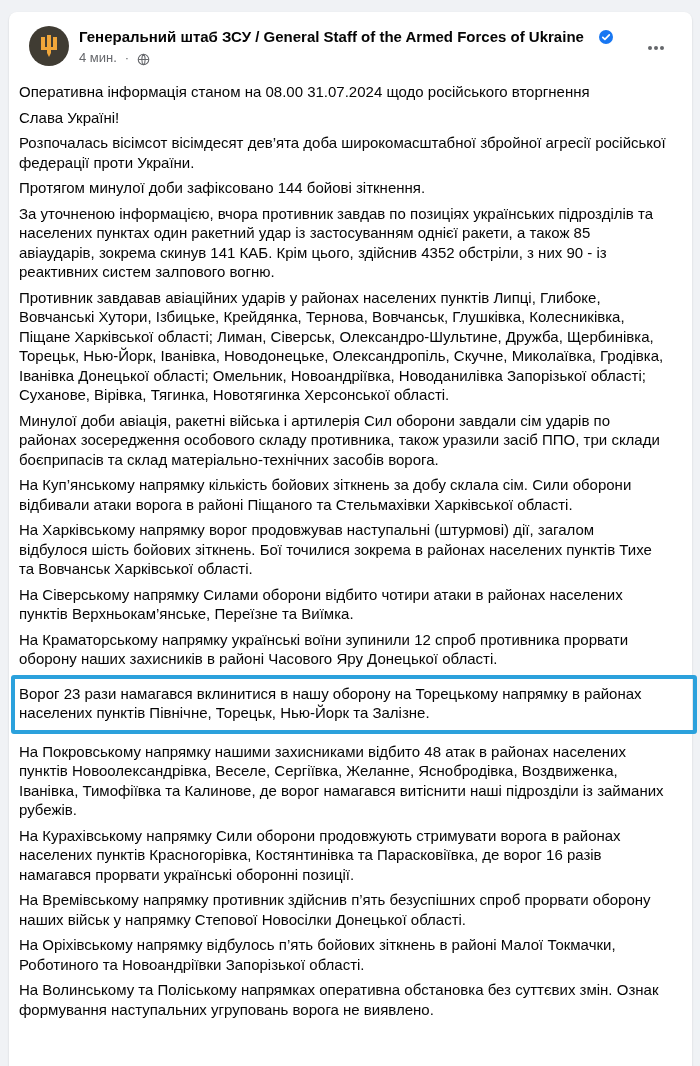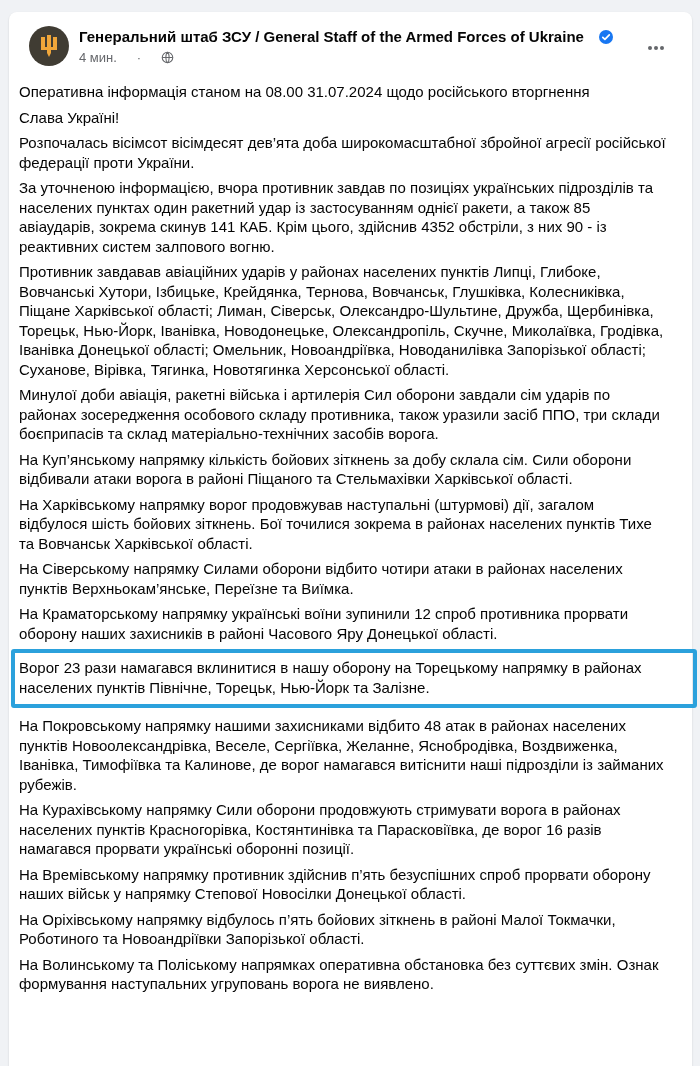--- a/index.html
+++ b/index.html
@@ -37,21 +37,21 @@
     cursor:pointer;overflow:hidden;
   }
   .header-text{margin-left:10px;flex:1;min-width:0;padding-top:1px;}
   .name-row{
     display:flex;align-items:center;gap:15px;
     font-size:15px;font-weight:700;line-height:19px;color:var(--text);
   }
   .page-name{cursor:pointer;white-space:nowrap;overflow:hidden;text-overflow:ellipsis;}
   .verified{display:inline-flex;flex:0 0 auto;align-items:center;}
   .meta-row{
-    display:flex;align-items:flex-start;gap:20px;margin-top:4px;
+    display:flex;align-items:flex-end;gap:8px;margin-top:4px;
     font-size:13px;color:var(--secondary);line-height:16px;
   }
   .timestamp{cursor:pointer;}
   .globe{display:inline-flex;align-items:center;margin-top:1px;}
   .menu-btn{
     margin-left:auto;margin-right:4px;margin-top:4px;
     background:none;border:none;padding:8px;border-radius:50%;cursor:pointer;
     display:flex;align-items:center;justify-content:center;
   }
   .post-body{
@@ -105,20 +105,21 @@
           <circle cx="10" cy="10" r="2"></circle>
           <circle cx="16" cy="10" r="2"></circle>
       </svg>
     </button>
   </header>
 
   <div class="post-body" id="post-body">
       <p class="post-paragraph">Оперативна інформація станом на 08.00 31.07.2024 щодо російського вторгнення</p>
       <p class="post-paragraph">Слава Україні!</p>
       <p class="post-paragraph">Розпочалась вісімсот вісімдесят дев’ята доба широкомасштабної збройної агресії російської федерації проти України.</p>
+      <p class="post-paragraph">Протягом минулої доби зафіксовано 144 бойові зіткнення.</p>
       <p class="post-paragraph">За уточненою інформацією, вчора противник завдав по позиціях українських підрозділів та населених пунктах один ракетний удар із застосуванням однієї ракети, а також 85 авіаударів, зокрема скинув 141 КАБ. Крім цього, здійснив 4352 обстріли, з них 90 - із реактивних систем залпового вогню.</p>
       <p class="post-paragraph">Противник завдавав авіаційних ударів у районах населених пунктів Липці, Глибоке, Вовчанські Хутори, Ізбицьке, Крейдянка, Тернова, Вовчанськ, Глушківка, Колесниківка, Піщане Харківської області; Лиман, Сіверськ, Олександро-Шультине, Дружба, Щербинівка, Торецьк, Нью-Йорк, Іванівка, Новодонецьке, Олександропіль, Скучне, Миколаївка, Гродівка, Іванівка Донецької області; Омельник, Новоандріївка, Новоданилівка Запорізької області; Суханове, Вірівка, Тягинка, Новотягинка Херсонської області.</p>
       <p class="post-paragraph">Минулої доби авіація, ракетні війська і артилерія Сил оборони завдали сім ударів по районах зосередження особового складу противника, також уразили засіб ППО, три склади боєприпасів та склад матеріально-технічних засобів ворога.</p>
       <p class="post-paragraph">На Куп’янському напрямку кількість бойових зіткнень за добу склала сім. Сили оборони відбивали атаки ворога в районі Піщаного та Стельмахівки Харківської області.</p>
       <p class="post-paragraph">На Харківському напрямку ворог продовжував наступальні (штурмові) дії, загалом відбулося шість бойових зіткнень. Бої точилися зокрема в районах населених пунктів Тихе та Вовчанськ Харківської області.</p>
       <p class="post-paragraph">На Сіверському напрямку Силами оборони відбито чотири атаки в районах населених пунктів Верхньокам’янське, Переїзне та Виїмка.</p>
       <p class="post-paragraph">На Краматорському напрямку українські воїни зупинили 12 спроб противника прорвати оборону наших захисників в районі Часового Яру Донецької області.</p>
       <div class="highlight-box">
         <p class="post-paragraph">Ворог 23 рази намагався вклинитися в нашу оборону на Торецькому напрямку в районах населених пунктів Північне, Торецьк, Нью-Йорк та Залізне.</p>
       </div>

